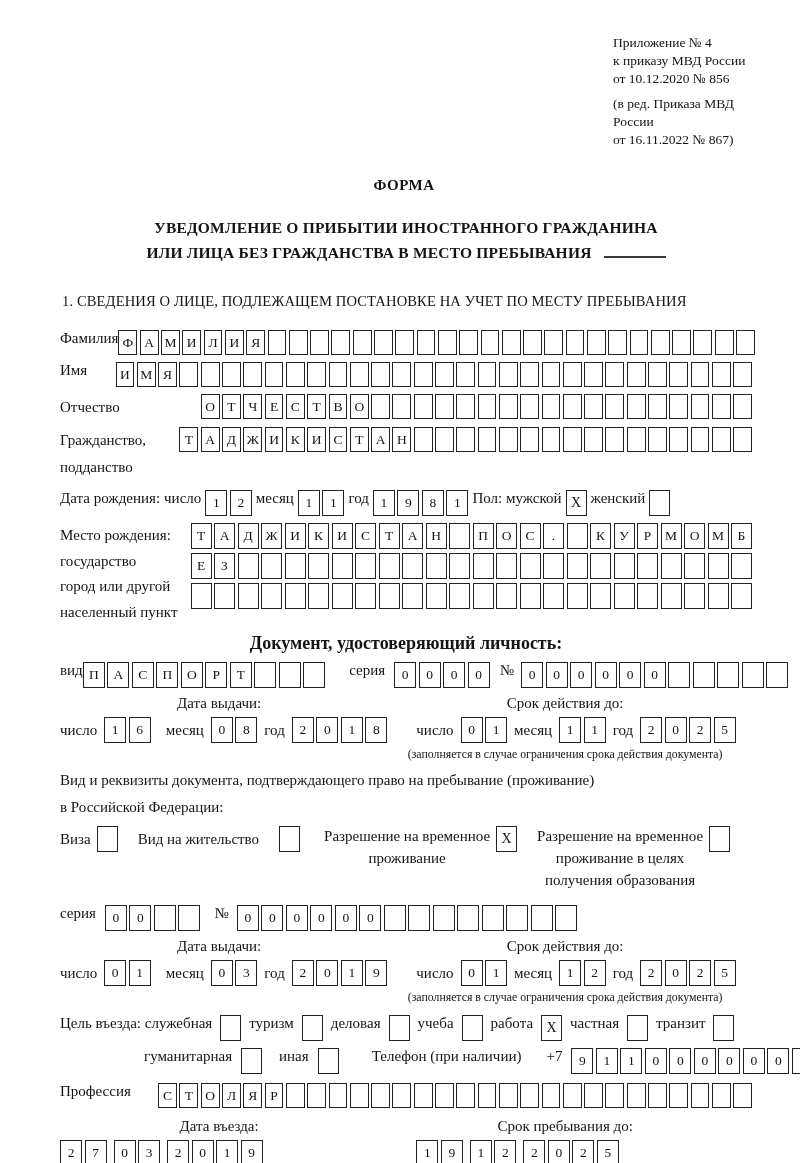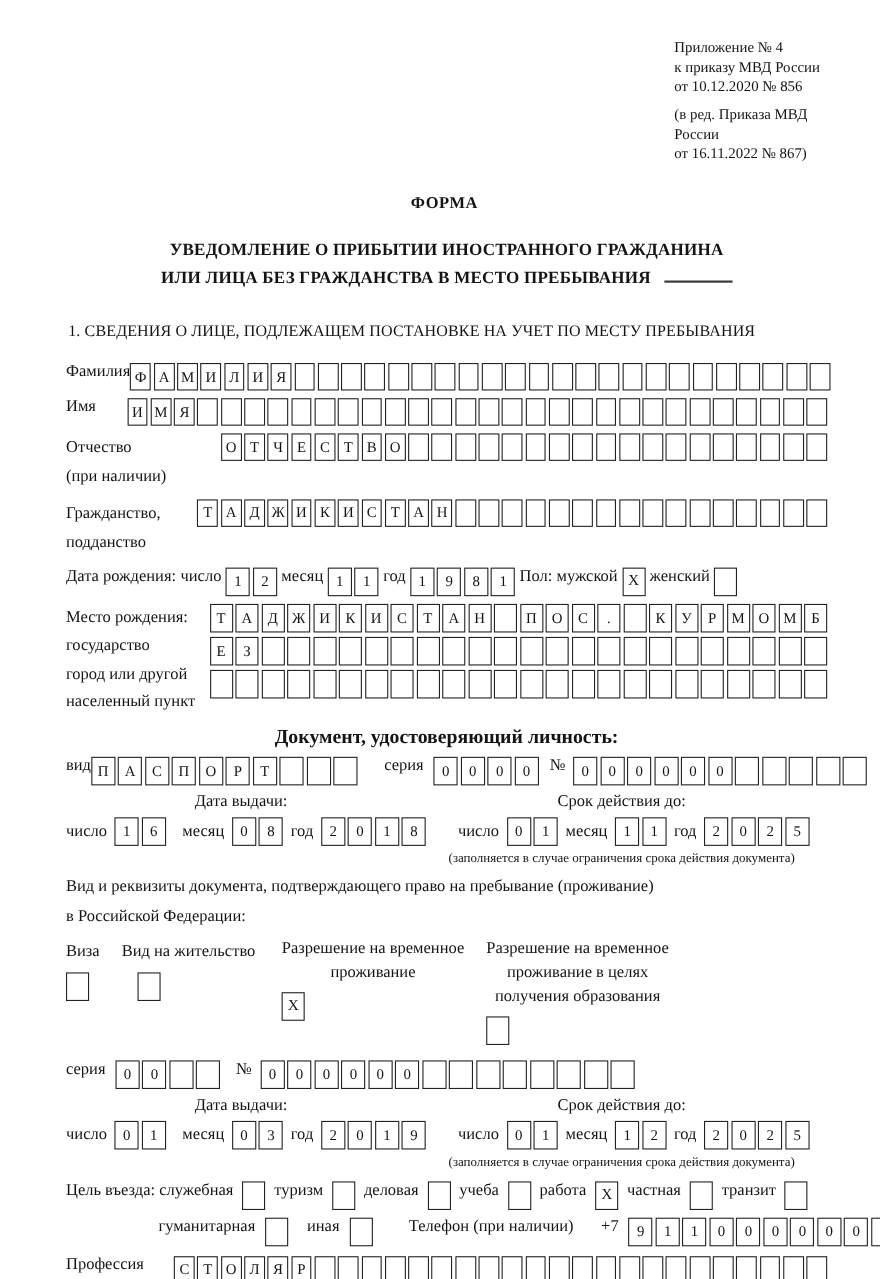--- a/index.html
+++ b/index.html
@@ -24,21 +24,21 @@
   .doc-heading{text-align:center;font-weight:bold;font-size:18px;margin:4px 0 8px;}
   .datepair{display:flex;margin:6px 0 10px;}
   .dcol{display:flex;flex-direction:column;}
   .dcol.left{width:46%;}
   .dcol.right{width:54%;}
   .dtitle{text-align:center;font-size:15px;margin-bottom:5px;}
   .drow{display:flex;align-items:center;gap:7px;font-size:15px;}
   .dcol.right .drow{margin-left:38px;}
   .dnote{font-size:11.8px;margin-top:4px;text-align:center;white-space:nowrap;}
   .ptext{font-size:15px;margin:4px 0 10px;}
-  .opt{display:inline-flex;align-items:flex-start;gap:6px;flex-direction:column;}
+  .opt{display:inline-flex;align-items:flex-start;gap:6px;}
   .opt .lbl{line-height:26px;}
   .ctr{text-align:center;font-size:15px;line-height:1.45;}
 </style>
 </head>
 <body>
 
 <div class="page">
 
   <div class="appendix">
     <div>Приложение № 4</div>
@@ -125,21 +125,20 @@
         <span class="cell"></span>
         <span class="cell"></span>
         <span class="cell"></span>
         <span class="cell"></span>
       </span>
   </div>
 
   <div class="row">
     <span class="lbl" style="width:152px;line-height:1.75;white-space:normal">
       <div>Отчество</div>
-      <div>(при наличии)</div>
     </span>
     <span class="cells">
         <span class="cell">О</span>
         <span class="cell">Т</span>
         <span class="cell">Ч</span>
         <span class="cell">Е</span>
         <span class="cell">С</span>
         <span class="cell">Т</span>
         <span class="cell">В</span>
         <span class="cell">О</span>

